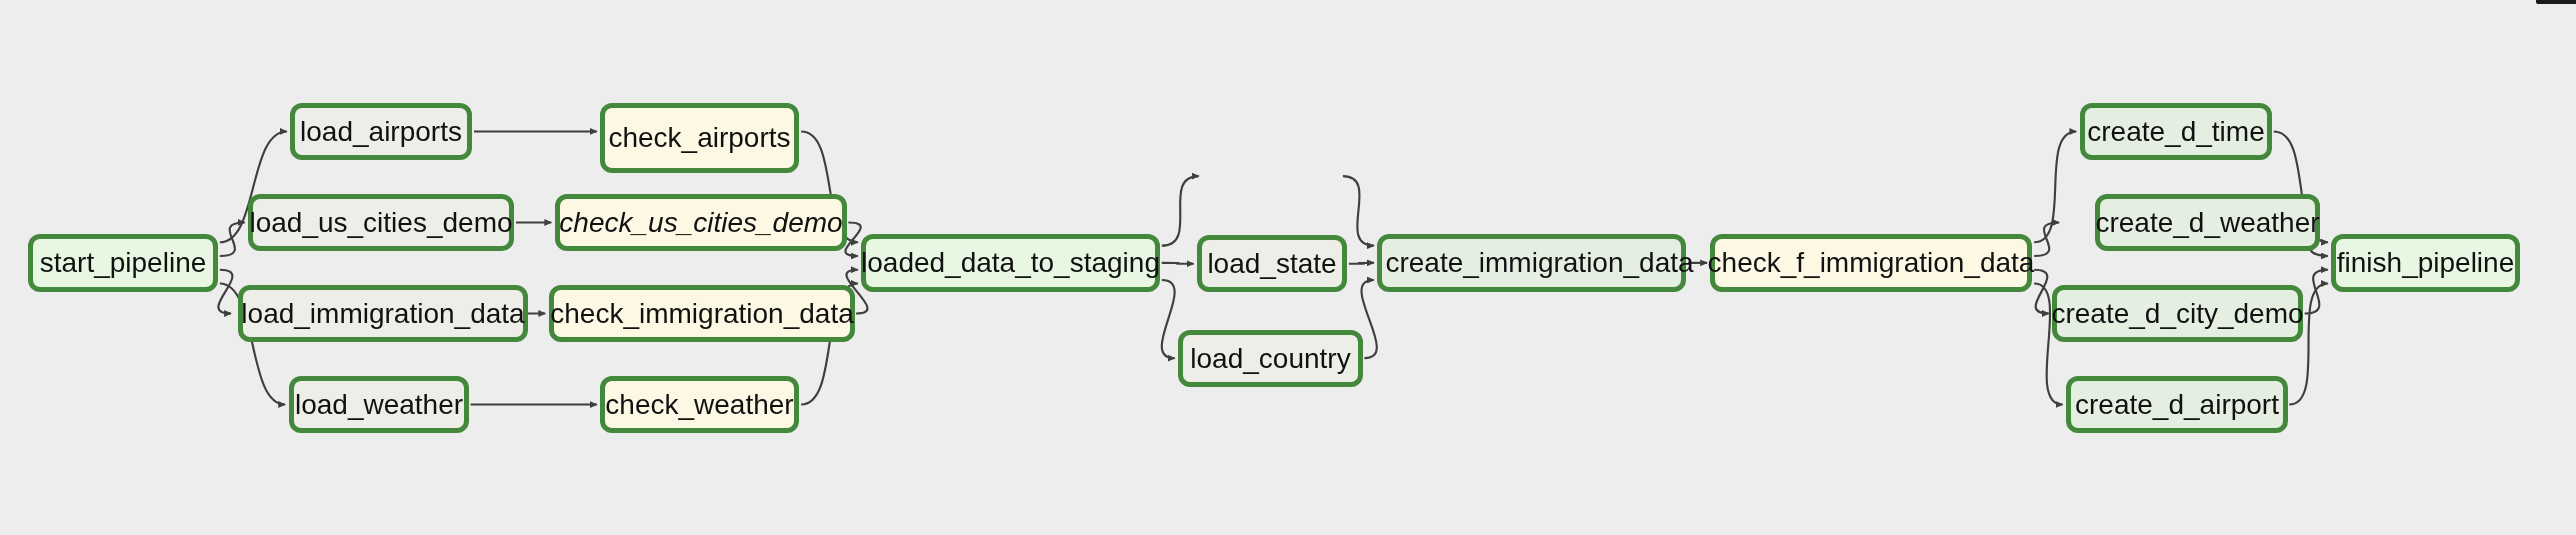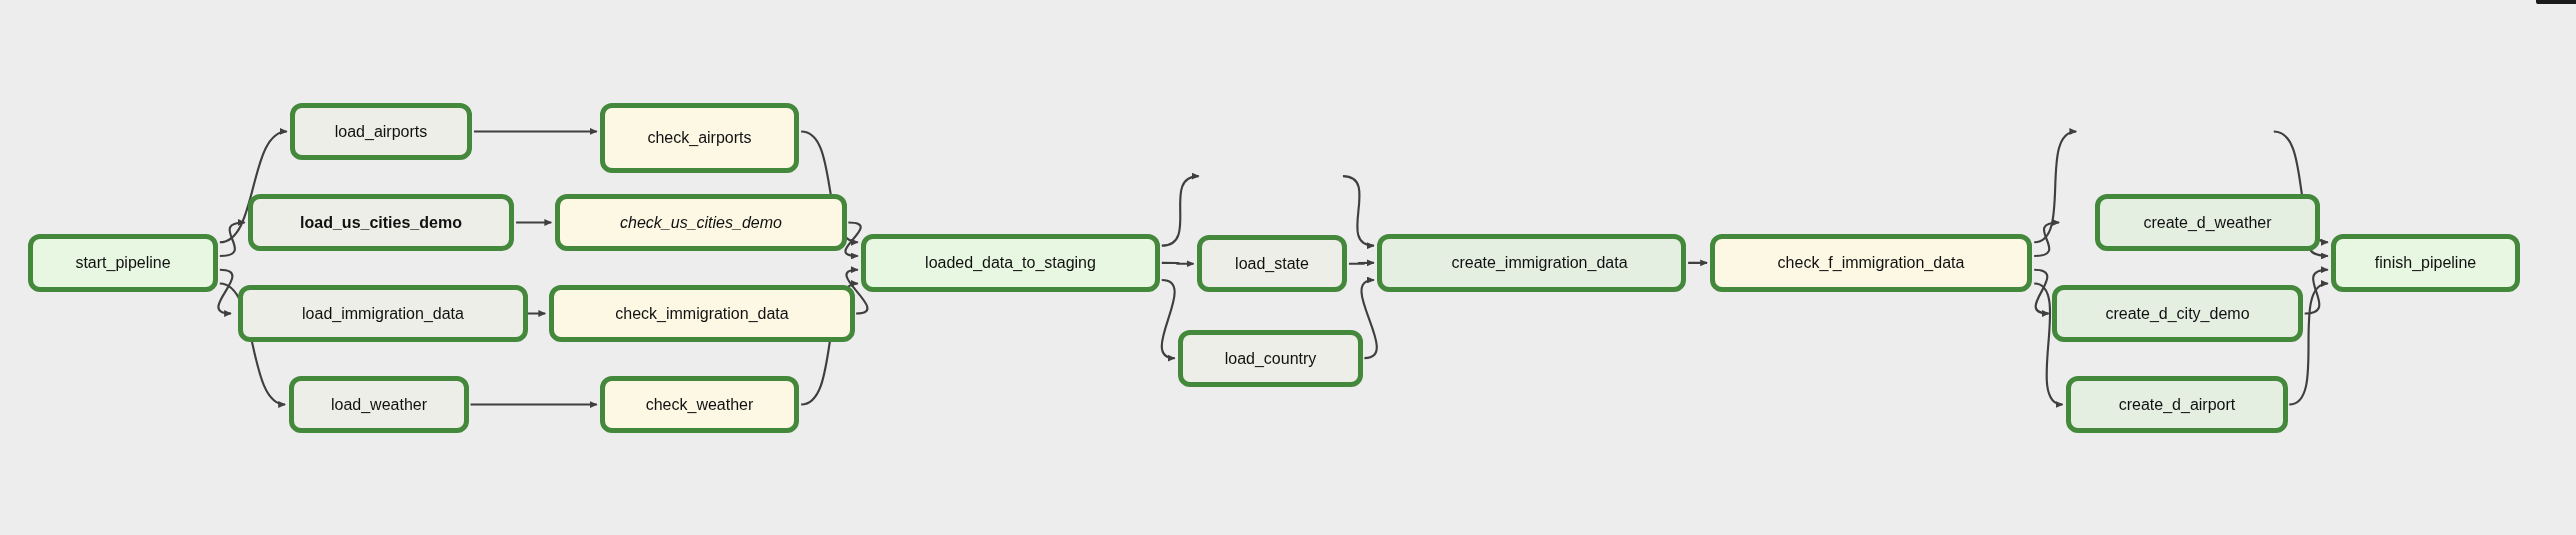--- a/index.html
+++ b/index.html
@@ -8,21 +8,21 @@
     background:var(--bg,#ededed);
     font-family:"Liberation Sans", sans-serif;
   }
   #canvas{position:relative;width:2576px;height:536px;}
   #edge-layer{position:absolute;left:0;top:0;width:2576px;height:536px;}
   .node{
     position:absolute;box-sizing:border-box;
     border:5.2px solid var(--node-border,#44883c);
     border-radius:12px;
     display:flex;align-items:center;justify-content:center;
-    font-size:16px;color:var(--text,#111);
+    font-size:28px;color:var(--text,#111);
     white-space:nowrap;cursor:pointer;
     z-index:2;
   }
   .node.green{background:var(--fill-green,#e8f7e1);}
   .node.mint{background:var(--fill-mint,#e4efe2);}
   .node.grey{background:var(--fill-grey,#edeee7);}
   .node.cream{background:var(--fill-cream,#fdf8e4);}
   .edge-path{fill:none;stroke:var(--edge,#3f3f3f);stroke-width:2.5px;}
   #corner-fragment{
     position:absolute;top:0;left:2536px;width:40px;height:4.3px;
@@ -72,21 +72,21 @@
   <div id="corner-fragment"></div>
 <div class="node green" style="left: 28px; top: 234px; width: 190px; height: 58px;">
       <span>start_pipeline</span>
     </div>
     <div class="node grey" style="left: 290px; top: 103px; width: 182px; height: 57px;">
       <span>load_airports</span>
     </div>
     <div class="node cream" style="left: 600px; top: 103px; width: 199px; height: 70px;">
       <span>check_airports</span>
     </div>
-    <div class="node grey" style="left: 248px; top: 194px; width: 266px; height: 57px; font-weight: bold;">
+    <div class="node grey" style="left: 248px; top: 194px; width: 266px; height: 57px;">
       <span>load_us_cities_demo</span>
     </div>
     <div class="node cream" style="left: 555px; top: 194px; width: 292px; height: 57px; font-style: italic;">
       <span>check_us_cities_demo</span>
     </div>
     <div class="node grey" style="left: 238px; top: 285px; width: 290px; height: 57px;">
       <span>load_immigration_data</span>
     </div>
     <div class="node cream" style="left: 549px; top: 285px; width: 306px; height: 57px;">
       <span>check_immigration_data</span>
@@ -105,20 +105,23 @@
     </div>
     <div class="node grey" style="left: 1178px; top: 330px; width: 185px; height: 57px;">
       <span>load_country</span>
     </div>
     <div class="node mint" style="left: 1377px; top: 234px; width: 309px; height: 58px; padding-left: 16px;">
       <span>create_immigration_data</span>
     </div>
     <div class="node cream" style="left: 1710px; top: 234px; width: 322px; height: 58px; justify-content: center;">
       <span>check_f_immigration_data</span>
     </div>
+    <div class="node mint" style="left: 2080px; top: 103px; width: 192px; height: 57px;">
+      <span>create_d_time</span>
+    </div>
     <div class="node mint" style="left: 2063px; top: 194px; width: 225px; height: 57px; margin-left: 32px;">
       <span>create_d_weather</span>
     </div>
     <div class="node mint" style="left: 2052px; top: 285px; width: 251px; height: 57px;">
       <span>create_d_city_demo</span>
     </div>
     <div class="node mint" style="left: 2066px; top: 376px; width: 222px; height: 57px;">
       <span>create_d_airport</span>
     </div>
     <div class="node green" style="left: 2331px; top: 234px; width: 189px; height: 58px;">

